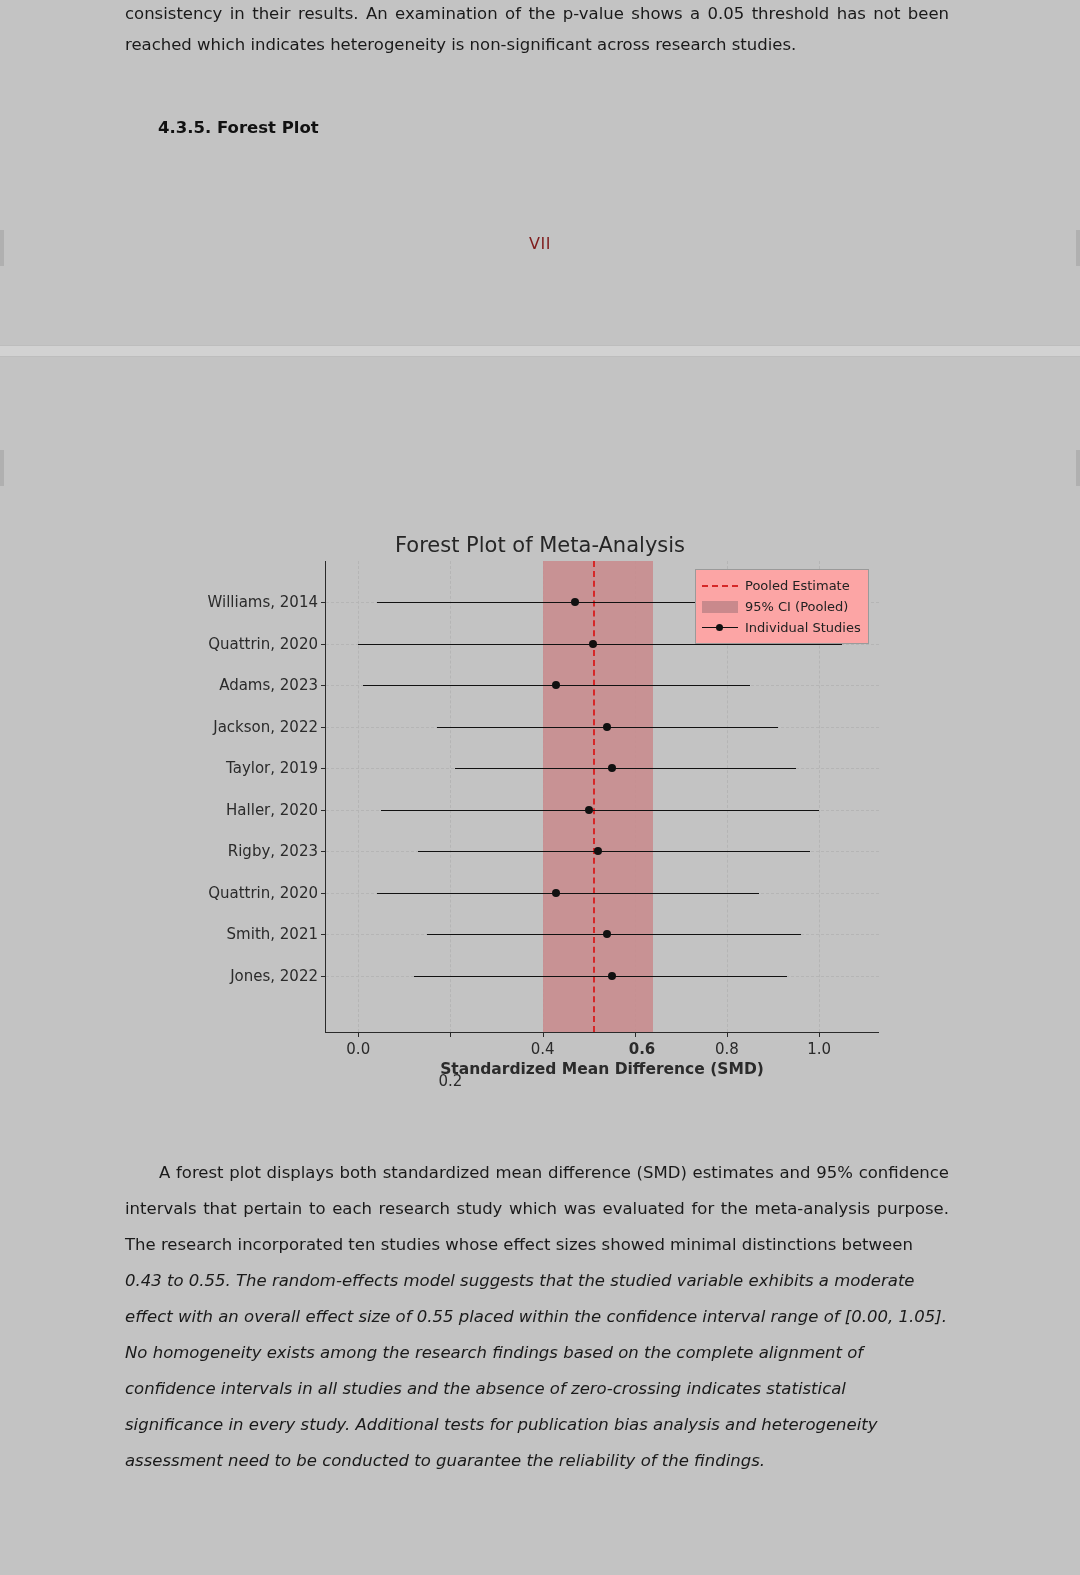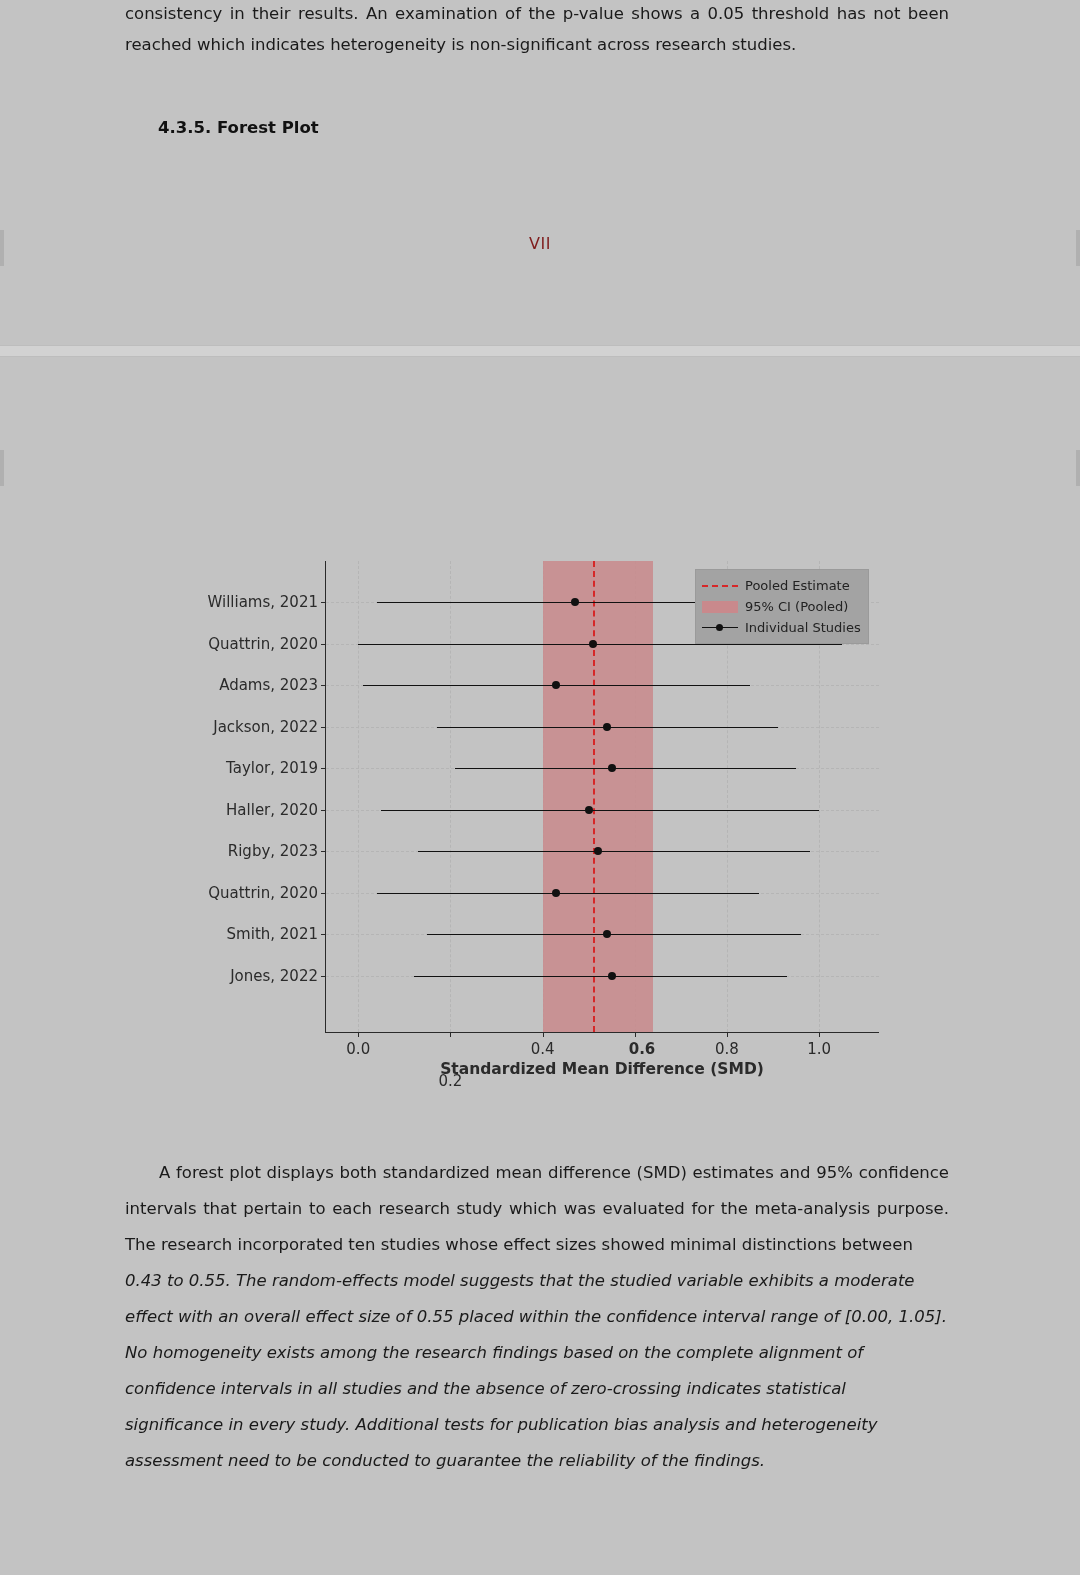--- a/index.html
+++ b/index.html
@@ -194,21 +194,21 @@
     color: #2b2b2b;
     font-weight: bold;
   }
 
   
   #legend {
     position: absolute;
     left: 695px;
     top: 69px;
     width: 174px;
-    background: #a3a3a3;
+    background: #fca5a5;
     border: 1px solid #9a9a9a;
     padding: 5px 6px;
     box-sizing: border-box;
   }
   .legend-item {
     display: flex;
     align-items: center;
     height: 21px;
     font-size: 13px;
     color: #222;
@@ -283,20 +283,21 @@
   <div class="doc-text" id="top-para">consistency in their results. An examination of the p-value shows a 0.05 threshold has not been reached which indicates heterogeneity is non-significant across research studies.</div>
 
   <div class="section-heading">4.3.5.  Forest Plot</div>
 
   <div class="roman-marker">VII</div>
 
   <div class="page-gap"></div>
 
   <div id="figure">
 
+    <div id="chart-title">Forest Plot of Meta-Analysis</div>
 
     <div id="axes">
       <div id="grid">
           <div class="gridline-v" style="left: 32.2583px;"></div>
           <div class="gridline-v" style="left: 124.425px;"></div>
           <div class="gridline-v" style="left: 216.592px;"></div>
           <div class="gridline-v" style="left: 308.758px;"></div>
           <div class="gridline-v" style="left: 400.925px;"></div>
           <div class="gridline-v" style="left: 493.092px;"></div>
           <div class="gridline-h" style="top: 41.4978px;"></div>
@@ -310,21 +311,21 @@
           <div class="gridline-h" style="top: 373.48px;"></div>
           <div class="gridline-h" style="top: 414.978px;"></div>
         </div>
       <div id="ci-band" style="left: 216.592px; width: 110.6px; background: rgb(201, 137, 140);"></div>
       <div id="pooled-line" style="left: 267.283px; border-left-color: rgb(214, 39, 40);"></div>
       <div id="series">
           <div class="study-row" style="top: 41.4978px;">
             <div class="study-ci" style="left: 50.6917px; width: 350.233px;"></div>
             <div class="study-dot" style="left: 244.85px; background: rgb(17, 17, 17);"></div>
             <div class="ytick-mark"></div>
-            <div class="ytick-label">Williams, 2021</div>
+            <div class="ytick-label">Williams, 2014</div>
           </div>
           <div class="study-row" style="top: 82.9956px;">
             <div class="study-ci" style="left: 32.2583px; width: 483.875px;"></div>
             <div class="study-dot" style="left: 263.283px; background: rgb(17, 17, 17);"></div>
             <div class="ytick-mark"></div>
             <div class="ytick-label">Quattrin, 2020</div>
           </div>
           <div class="study-row" style="top: 124.493px;">
             <div class="study-ci" style="left: 36.8667px; width: 387.1px;"></div>
             <div class="study-dot" style="left: 226.417px; background: rgb(17, 17, 17);"></div>

